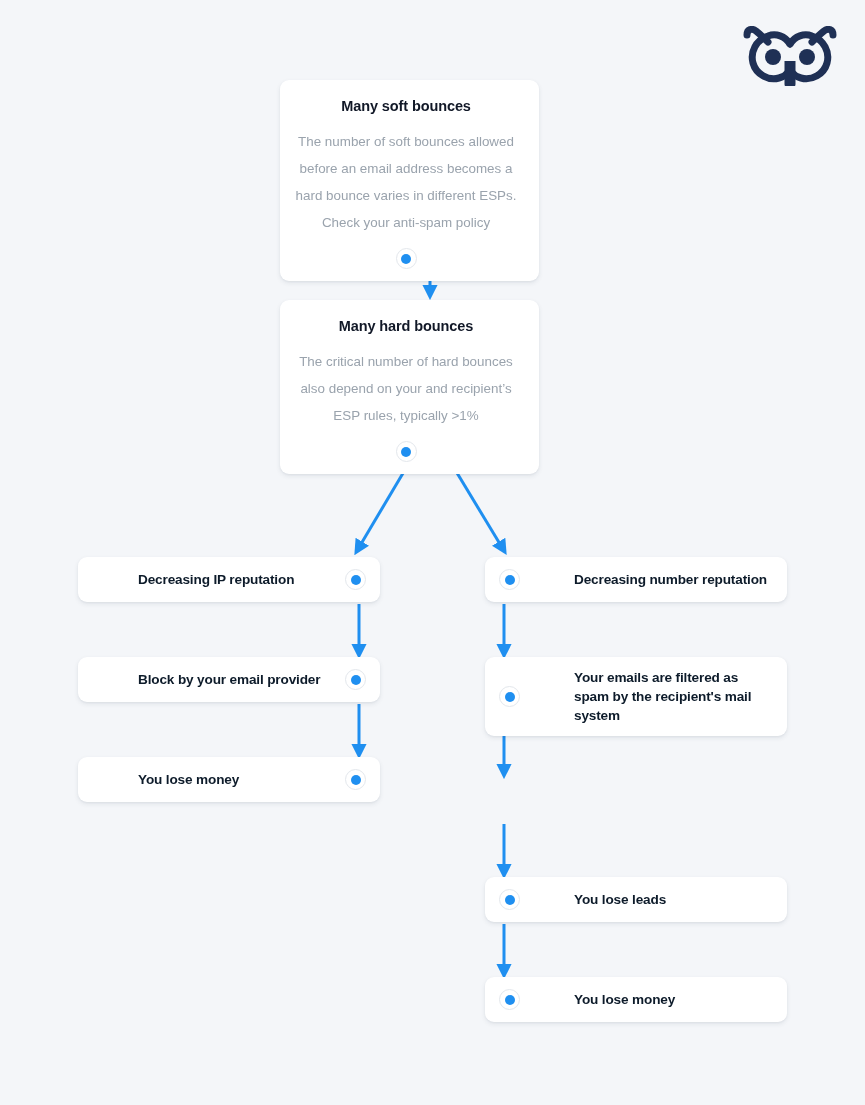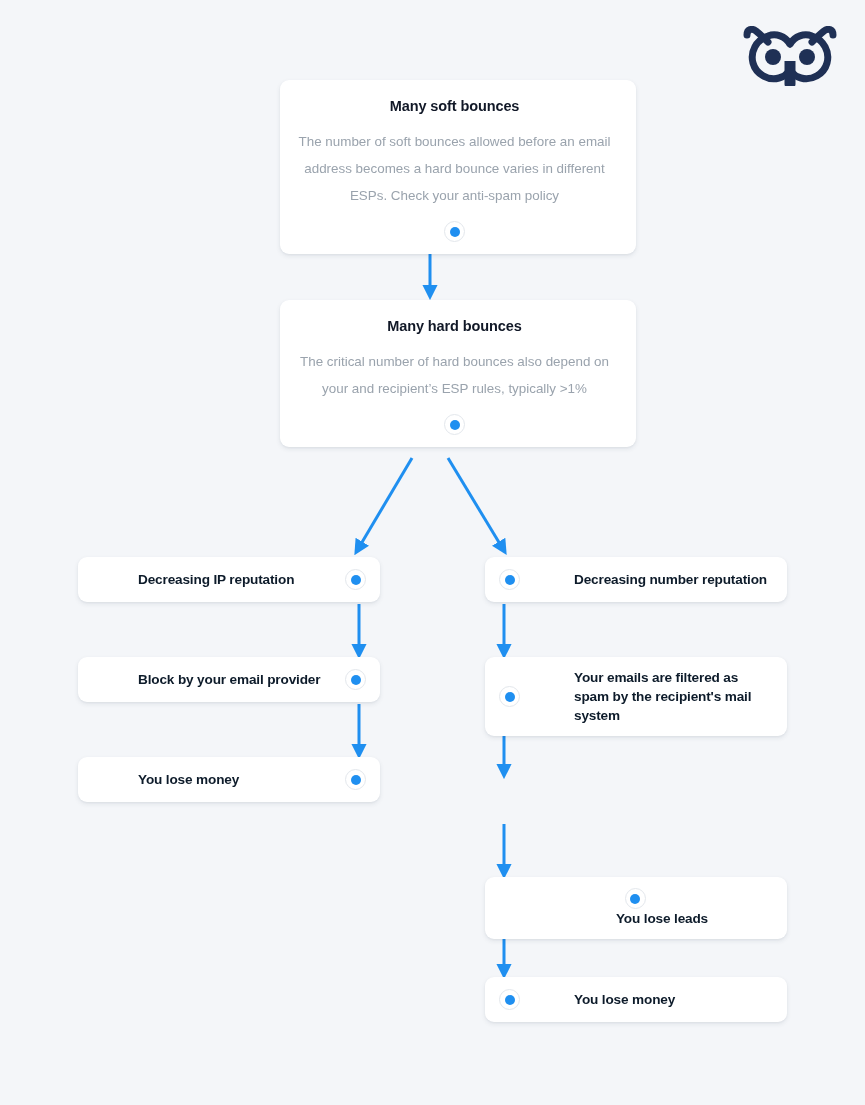--- a/index.html
+++ b/index.html
@@ -20,21 +20,21 @@
 
   
   .card {
     position: absolute;
     background: #ffffff;
     border-radius: 9px;
     box-shadow: 0 2px 5px rgba(35,50,80,.09), 0 1px 2px rgba(35,50,80,.05);
   }
 
   
-  .card-big { width: 356px; padding: 18px 22px 12px 15px; text-align: center; }
+  .card-big { width: 259px; padding: 18px 22px 12px 15px; text-align: center; }
   .card-big .title {
     font-size: 14.5px; font-weight: bold; color: #111827;
     letter-spacing: -.1px; margin-bottom: 14px;
   }
   .card-big .body {
     font-size: 13.4px; line-height: 27px; color: #9aa3ad;
     font-weight: 400; margin-bottom: 12px;
   }
 
   
@@ -146,21 +146,21 @@
   </div>
 
   <div class="card card-row right" style="left:485px; top:657px; min-height:66px;">
     <div class="dot">
       <i></i>
     </div>
     <div class="label">Your emails are filtered as spam by the recipient's mail system</div>
   </div>
 
 
-  <div class="card card-row right" style="left:485px; top:877px;flex-direction:column;">
+  <div class="card card-row right" style="left:485px; top:877px;">
     <div class="dot">
       <i></i>
     </div>
     <div class="label">You lose leads</div>
   </div>
 
   <div class="card card-row right" style="left:485px; top:977px;">
     <div class="dot">
       <i></i>
     </div>

